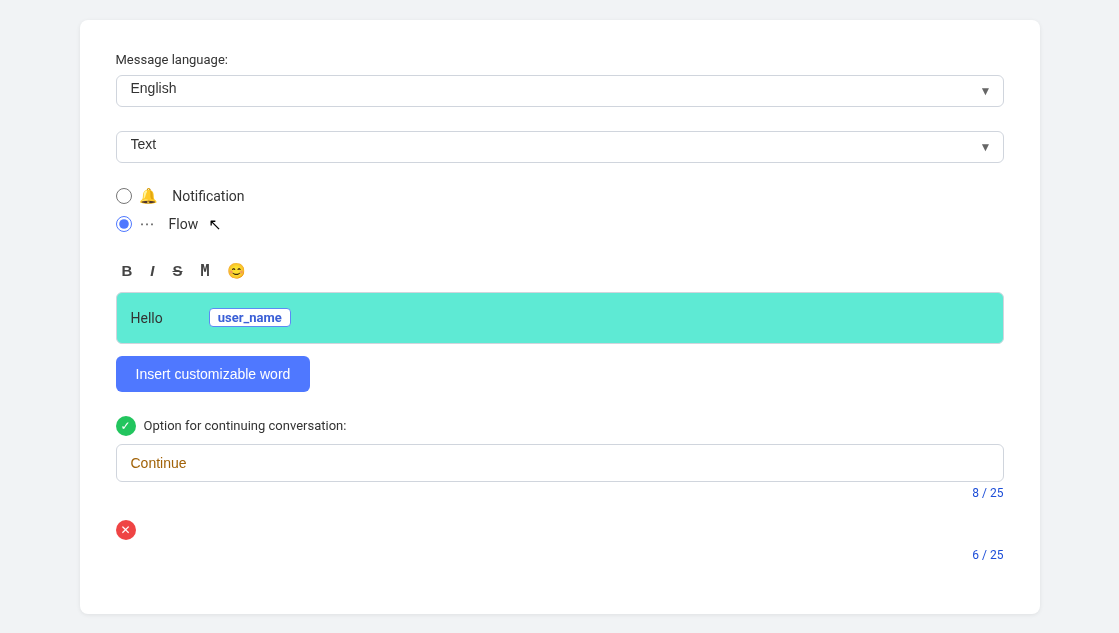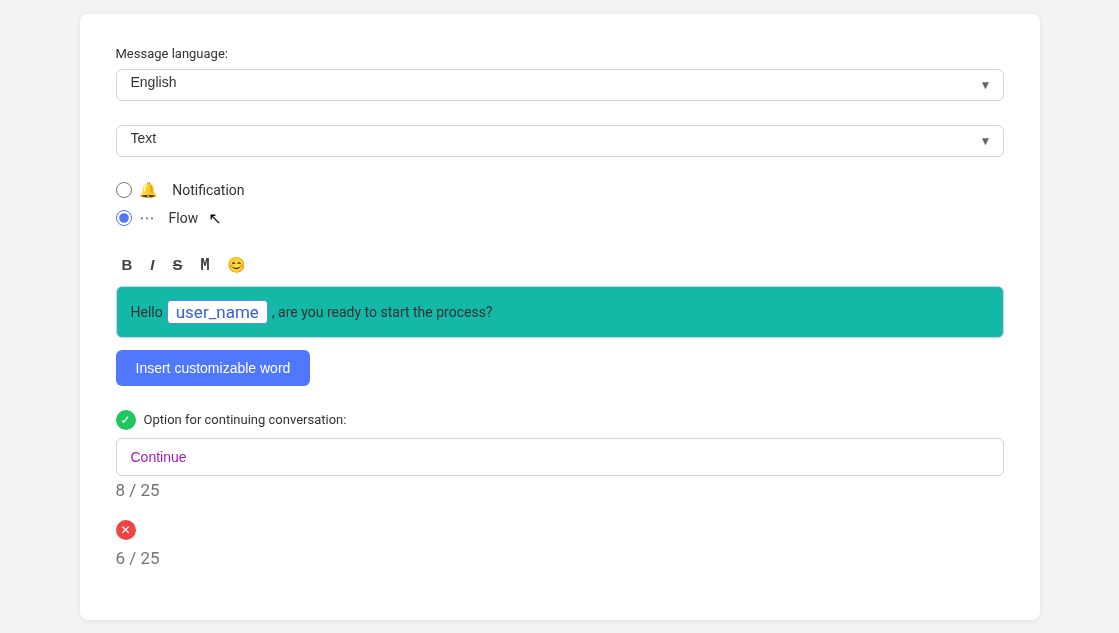--- a/index.html
+++ b/index.html
@@ -103,35 +103,36 @@
       min-height: 52px;
       border: 1px solid #d0d5dd;
       border-radius: 6px;
       padding: 12px 14px;
       font-size: 14px;
       color: #333;
       display: flex;
       align-items: center;
       flex-wrap: wrap;
       gap: 4px;
-      background: #14b8a6;
+      background: #5eead4;
       margin-bottom: 12px;
     }
     .message-text {
       font-size: 14px;
       color: #333;
     }
     .tag-pill {
       background: #fff;
       border: 1.5px solid #5b8af5;
       color: #3a5fd6;
       border-radius: 4px;
       padding: 1px 8px;
-      font-size: 17px;
-      font-weight: 400;
+      font-size: 13px;
+      font-weight: 700;
+      margin-left: 42px;
     }
     .insert-btn {
       background: #4f78ff;
       color: #fff;
       border: none;
       border-radius: 6px;
       padding: 10px 20px;
       font-size: 14px;
       font-weight: 500;
       cursor: pointer;
@@ -176,26 +177,27 @@
     }
     .option-input-wrapper {
       position: relative;
     }
     .option-input {
       width: 100%;
       padding: 10px 14px;
       border: 1px solid #d0d5dd;
       border-radius: 6px;
       font-size: 14px;
-      color: #a21caf;
+      color: #a16207;
       outline: none;
     }
     .char-count {
-      font-size: 17px;
-      color: #737373;
+      text-align: right;
+      font-size: 12px;
+      color: #1d4ed8;
       margin-top: 4px;
     }
     .cursor-icon {
       display: inline-block;
       font-size: 16px;
       margin-left: 2px;
     }
   </style>
 </head>
 <body>
@@ -253,21 +255,20 @@
     <button class="toolbar-btn italic">I</button>
     <button class="toolbar-btn strikethrough">S</button>
     <button class="toolbar-btn mono">M</button>
     <button class="toolbar-btn">😊</button>
   </div>
 
   
   <div class="message-box">
     <span class="message-text">Hello</span>
     <span class="tag-pill">user_name</span>
-    <span class="message-text">, are you ready to start the process?</span>
   </div>
 
   
   <button class="insert-btn">Insert customizable word</button>
 
   
   <div class="option-group">
     <div class="option-header">
       <div class="icon-check">✓</div>
       <span class="option-label">Option for continuing conversation:</span>

